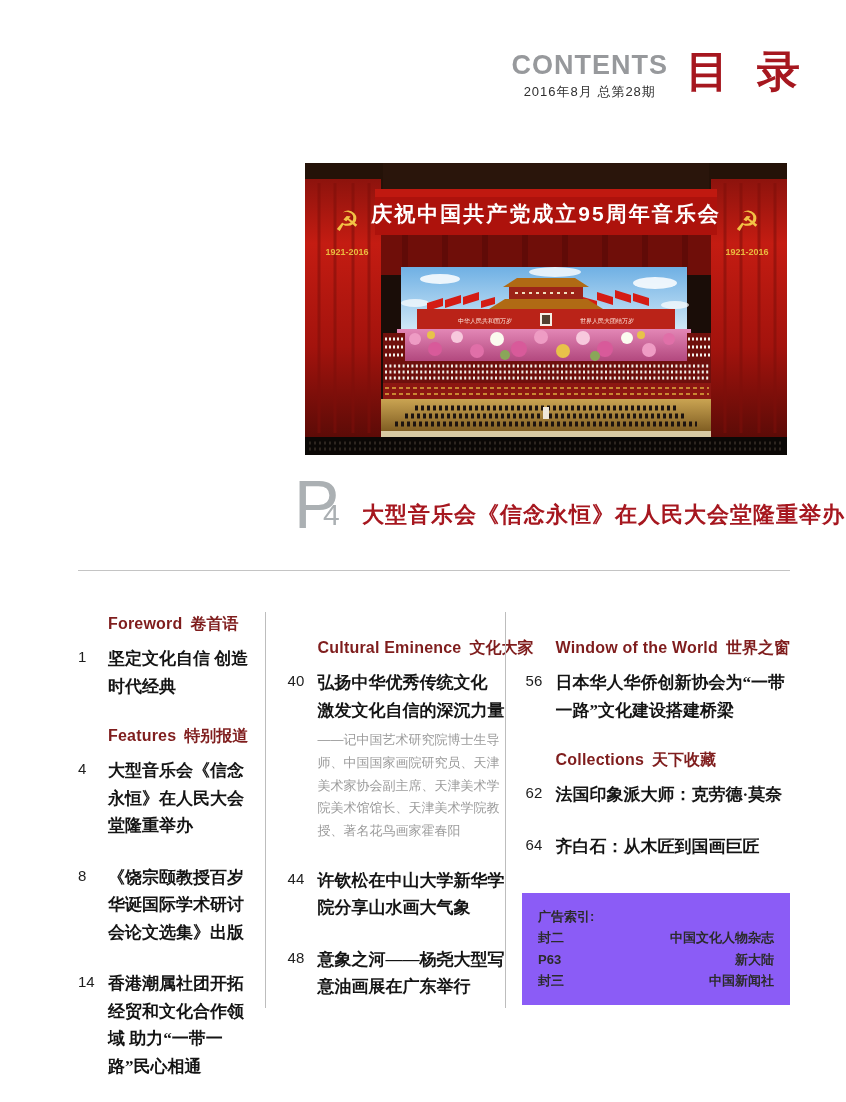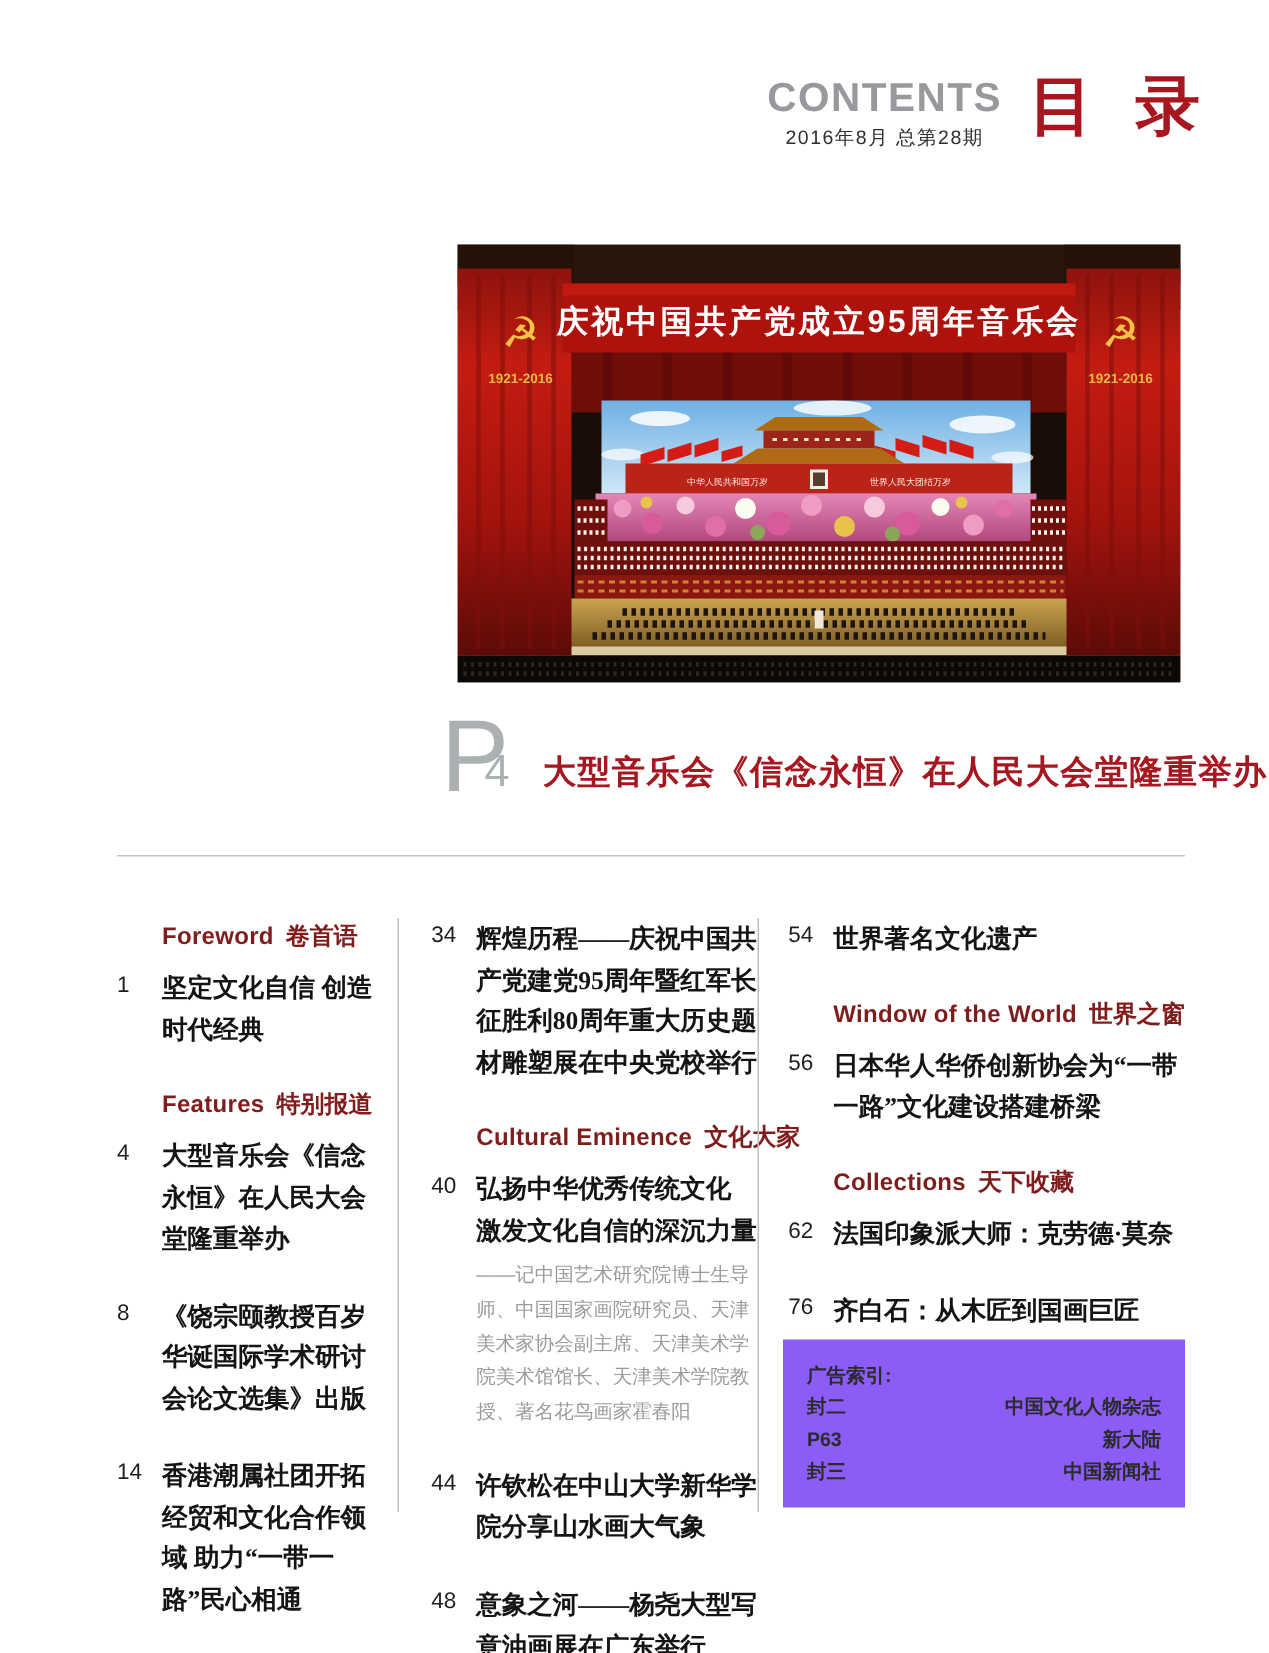--- a/index.html
+++ b/index.html
@@ -241,26 +241,20 @@
       <div class="entry">
         <span class="num">14</span>
         <div class="body">
             <div class="title">香港潮属社团开拓经贸和文化合作领域 助力“一带一路”民心相通</div>
           </div>
       </div>
 
     </div>
 
     <div class="col col2">
-      <div class="entry">
-        <span class="num">34</span>
-        <div class="body">
-            <div class="title">辉煌历程——庆祝中国共产党建党95周年暨红军长征胜利80周年重大历史题材雕塑展在中央党校举行</div>
-          </div>
-      </div>
       <div class="sec">
         <span class="en">Cultural Eminence</span><span class="cn">文化大家</span>
       </div>
       <div class="entry">
         <span class="num">40</span>
         <div class="body">
           <div class="title">弘扬中华优秀传统文化
 激发文化自信的深沉力量</div>
           <div class="sub">——记中国艺术研究院博士生导师、中国国家画院研究员、天津美术家协会副主席、天津美术学院美术馆馆长、天津美术学院教授、著名花鸟画家霍春阳</div>
         </div>
@@ -274,46 +268,40 @@
       <div class="entry">
         <span class="num">48</span>
         <div class="body">
             <div class="title">意象之河——杨尧大型写意油画展在广东举行</div>
           </div>
       </div>
 
     </div>
 
     <div class="col col3">
-      <div class="entry">
-        <span class="num">54</span>
-        <div class="body">
-            <div class="title">世界著名文化遗产</div>
-          </div>
-      </div>
       <div class="sec">
         <span class="en">Window of the World</span><span class="cn">世界之窗</span>
       </div>
       <div class="entry">
         <span class="num">56</span>
         <div class="body">
             <div class="title">日本华人华侨创新协会为“一带一路”文化建设搭建桥梁</div>
           </div>
       </div>
       <div class="sec">
         <span class="en">Collections</span><span class="cn">天下收藏</span>
       </div>
       <div class="entry">
         <span class="num">62</span>
         <div class="body">
             <div class="title">法国印象派大师：克劳德·莫奈</div>
           </div>
       </div>
       <div class="entry">
-        <span class="num">76</span>
+        <span class="num">64</span>
         <div class="body">
             <div class="title">齐白石：从木匠到国画巨匠</div>
           </div>
       </div>
 
       <div class="ad-box">
         <div class="ad-title">广告索引:</div>
         <div class="ad-row">
           <span class="lbl">封二</span>
           <span class="val">中国文化人物杂志</span>

